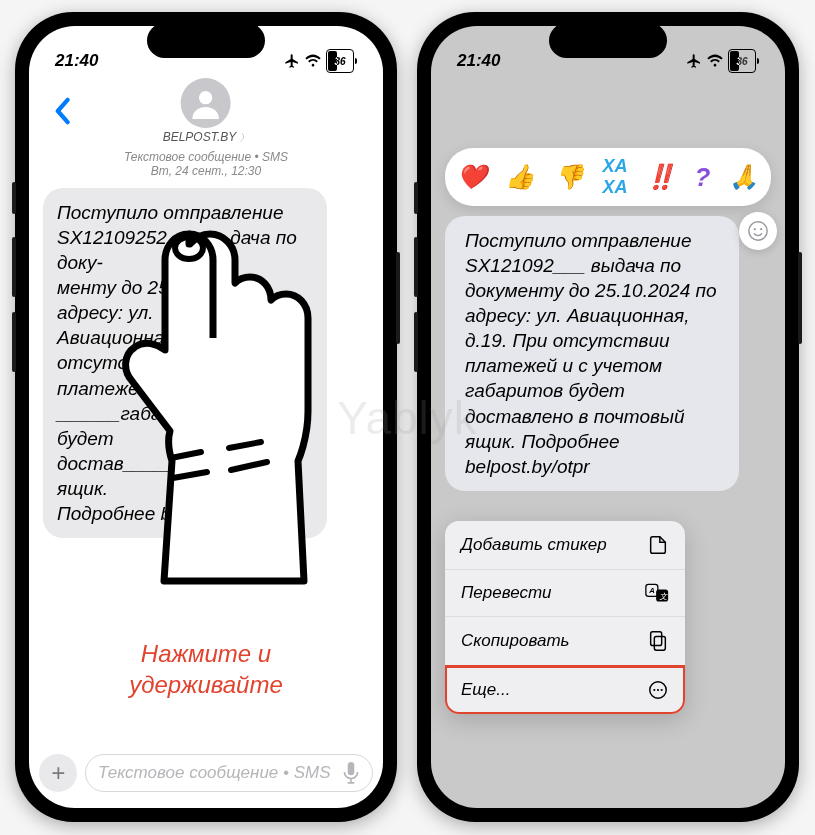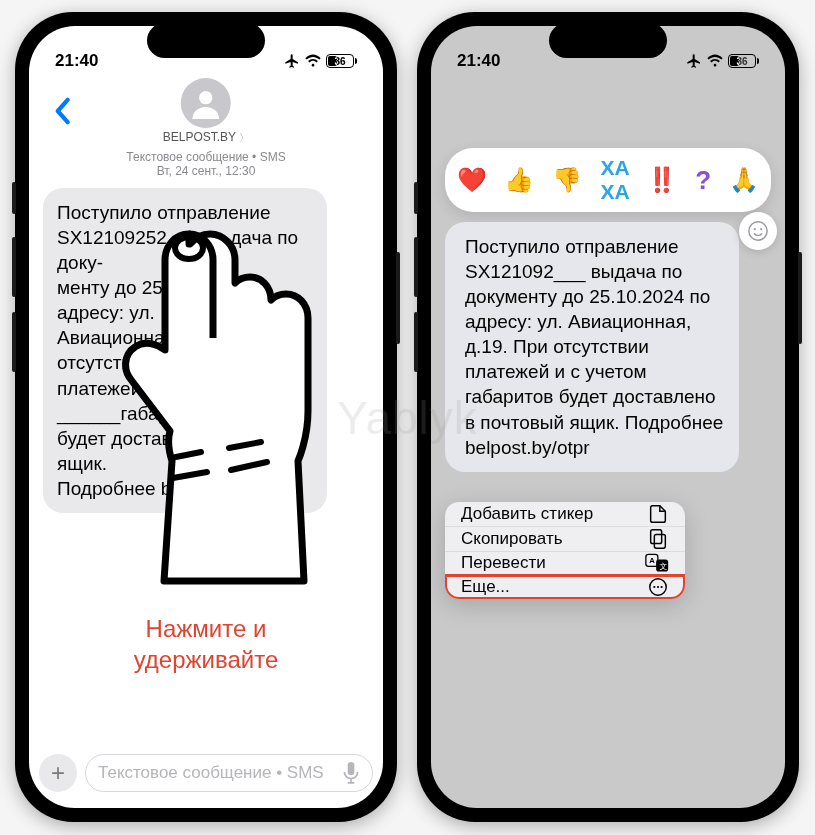--- a/index.html
+++ b/index.html
@@ -33,20 +33,21 @@
     padding: 14px;
     position: relative;
     box-shadow: 0 4px 18px rgba(0,0,0,0.3);
   }
   .screen {
     width: 100%;
     height: 100%;
     border-radius: 46px;
     overflow: hidden;
     position: relative;
+    font-style: italic;
   }
   .screen.white { background: #fff; }
   .screen.gray { background: #c9c9c9; }
   .island {
     position: absolute;
     top: 11px; left: 50%;
     transform: translateX(-50%);
     width: 118px; height: 35px;
     background: #000;
     border-radius: 20px;
@@ -66,21 +67,21 @@
     padding: 16px 26px 0;
     font-weight: 600;
     font-size: 17px;
     color: #000;
   }
   .status-right { display:flex; gap:4px; align-items:center; }
   .status-right svg { display:block; }
   .batt-box {
     display:inline-flex; align-items:center; gap:1px;
   }
-  .batt { width:28px; height:14px; border:1px solid #000; border-radius:4px; position:relative; padding:1px; display:flex; align-items:center;}
+  .batt { width:28px; height:24px; border:1px solid #000; border-radius:4px; position:relative; padding:1px; display:flex; align-items:center;}
   .batt-fill { width:36%; height:100%; background:#000; border-radius:2px; }
   .batt-num { position:absolute; left:0; right:0; text-align:center; font-size:10px; font-weight:700; mix-blend-mode:difference; color:#fff;}
   .batt-tip { width:2px; height:6px; background:#000; border-radius:0 2px 2px 0; }
 
   .nav {
     height: 62px;
     display:flex;
     align-items:center;
     padding: 0 24px;
     position: relative;
@@ -168,21 +169,21 @@
 
   .context-menu {
     background:#efeff2;
     border-radius:14px;
     margin: 30px 100px 0 14px;
     overflow:hidden;
     box-shadow: 0 6px 24px rgba(0,0,0,0.18);
   }
   .context-menu .row {
     display:flex; justify-content:space-between; align-items:center;
-    padding:1px 16px;
+    padding:13px 16px;
     font-size:17px;
     color:#000;
     border-bottom:1px solid rgba(0,0,0,0.08);
   }
   .context-menu .row:last-child { border-bottom:none; }
   .context-menu .row svg { flex-shrink:0; }
   .hl { outline:3px solid #e1432f; outline-offset:-2px; border-radius:0 0 14px 14px;gap:39px; }
 </style>
 </head>
 <body>
@@ -300,21 +301,21 @@
         </span>
       </span>
     </div>
 
     <div style="height:58px"></div>
 
     <div class="tapback">
       <span>❤️</span>
       <span>👍</span>
       <span>👎</span>
-      <span style="color:#29a6e6;font-weight:700;font-size:21px">XA<br>XA</span>
+      <span style="color:#29a6e6;font-weight:700;font-size:18px">XA<br>XA</span>
       <span style="color:#ff7a00;font-weight:800">‼️</span>
       <span style="color:#8a4fd8;font-weight:800;font-size:26px">?</span>
       <span>🙏</span>
     </div>
 
     <div class="bubble">Поступило отправление SX121092___ выдача по доку­менту до 25.10.2024 по адресу: ул. Авиационная, д.19. При отсутствии платежей и с учетом габаритов будет доставлено в почтовый ящик. Подробнее belpost.by/otpr</div>
 
     <div class="emoji-add">
       <svg width="22" height="22" viewBox="0 0 24 24">
           <circle cx="12" cy="12" r="10" fill="none" stroke="#9a9aa0" stroke-width="1.6"></circle>
@@ -326,33 +327,33 @@
 
     <div class="context-menu">
       <div class="row">
         <span>Добавить стикер</span>
         <svg width="22" height="22" viewBox="0 0 24 24">
             <path fill="none" stroke="#000" stroke-width="1.6" d="M4 5c0-1 1-2 2-2h8l6 6v10c0 1-1 2-2 2H6c-1 0-2-1-2-2V5z"></path>
             <path fill="none" stroke="#000" stroke-width="1.6" d="M14 3v6h6"></path>
           </svg>
       </div>
       <div class="row">
-        <span>Скопировать</span>
-        <svg width="22" height="22" viewBox="0 0 24 24">
-            <rect x="8" y="7" width="12" height="15" rx="2" fill="none" stroke="#000" stroke-width="1.6"></rect>
-            <rect x="4" y="2" width="12" height="15" rx="2" fill="none" stroke="#000" stroke-width="1.6"></rect>
-          </svg>
-      </div>
-      <div class="row">
         <span>Перевести</span>
         <svg width="24" height="20" viewBox="0 0 28 22">
             <rect x="1" y="1" width="14" height="14" rx="3" fill="none" stroke="#000" stroke-width="1.5"></rect>
             <text x="5" y="11" font-size="9" font-weight="700">A</text>
             <rect x="13" y="7" width="14" height="14" rx="3" fill="#000"></rect>
             <text x="17" y="18" font-size="9" fill="#fff">文</text>
+          </svg>
+      </div>
+      <div class="row">
+        <span>Скопировать</span>
+        <svg width="22" height="22" viewBox="0 0 24 24">
+            <rect x="8" y="7" width="12" height="15" rx="2" fill="none" stroke="#000" stroke-width="1.6"></rect>
+            <rect x="4" y="2" width="12" height="15" rx="2" fill="none" stroke="#000" stroke-width="1.6"></rect>
           </svg>
       </div>
       <div class="row hl">
         <span>Еще...</span>
         <svg width="22" height="22" viewBox="0 0 24 24">
             <circle cx="12" cy="12" r="9" fill="none" stroke="#000" stroke-width="1.6"></circle>
             <circle cx="8" cy="12" r="1.2" fill="#000"></circle>
             <circle cx="12" cy="12" r="1.2" fill="#000"></circle>
             <circle cx="16" cy="12" r="1.2" fill="#000"></circle>
           </svg>

